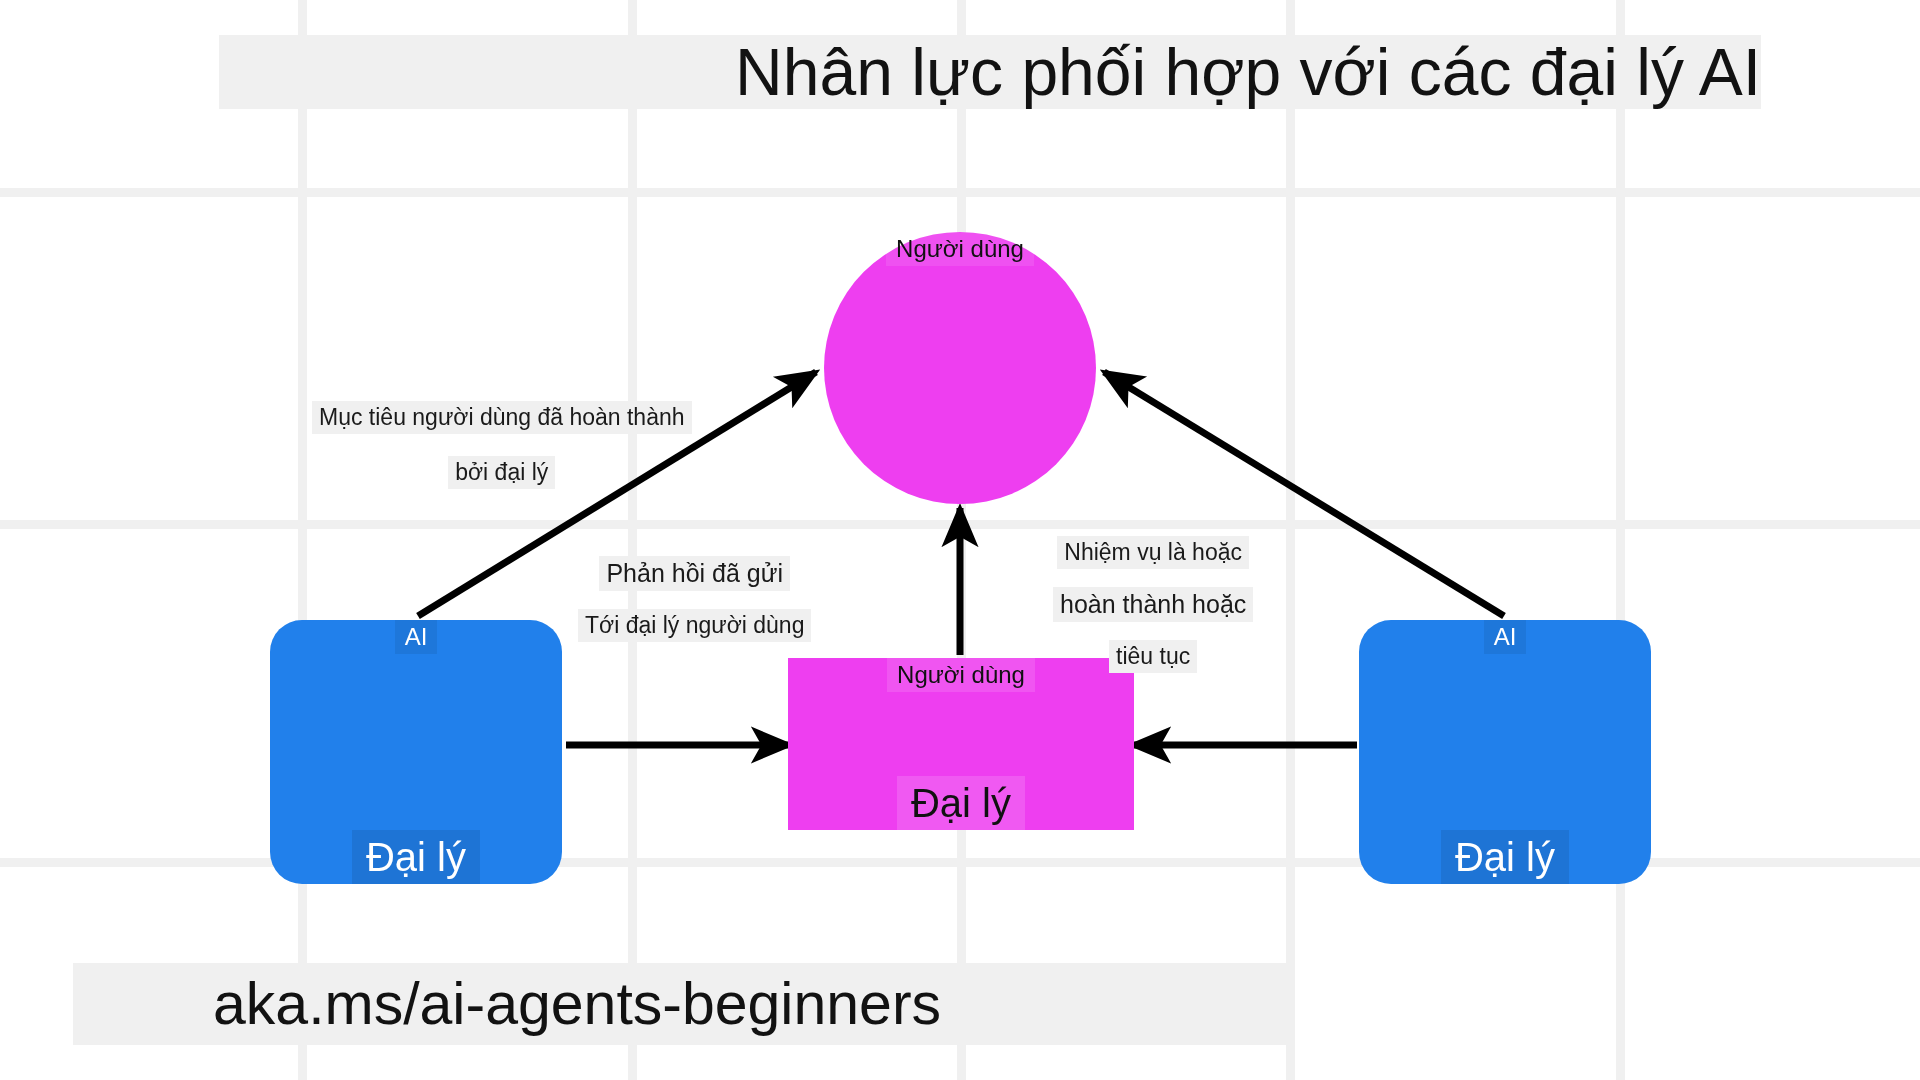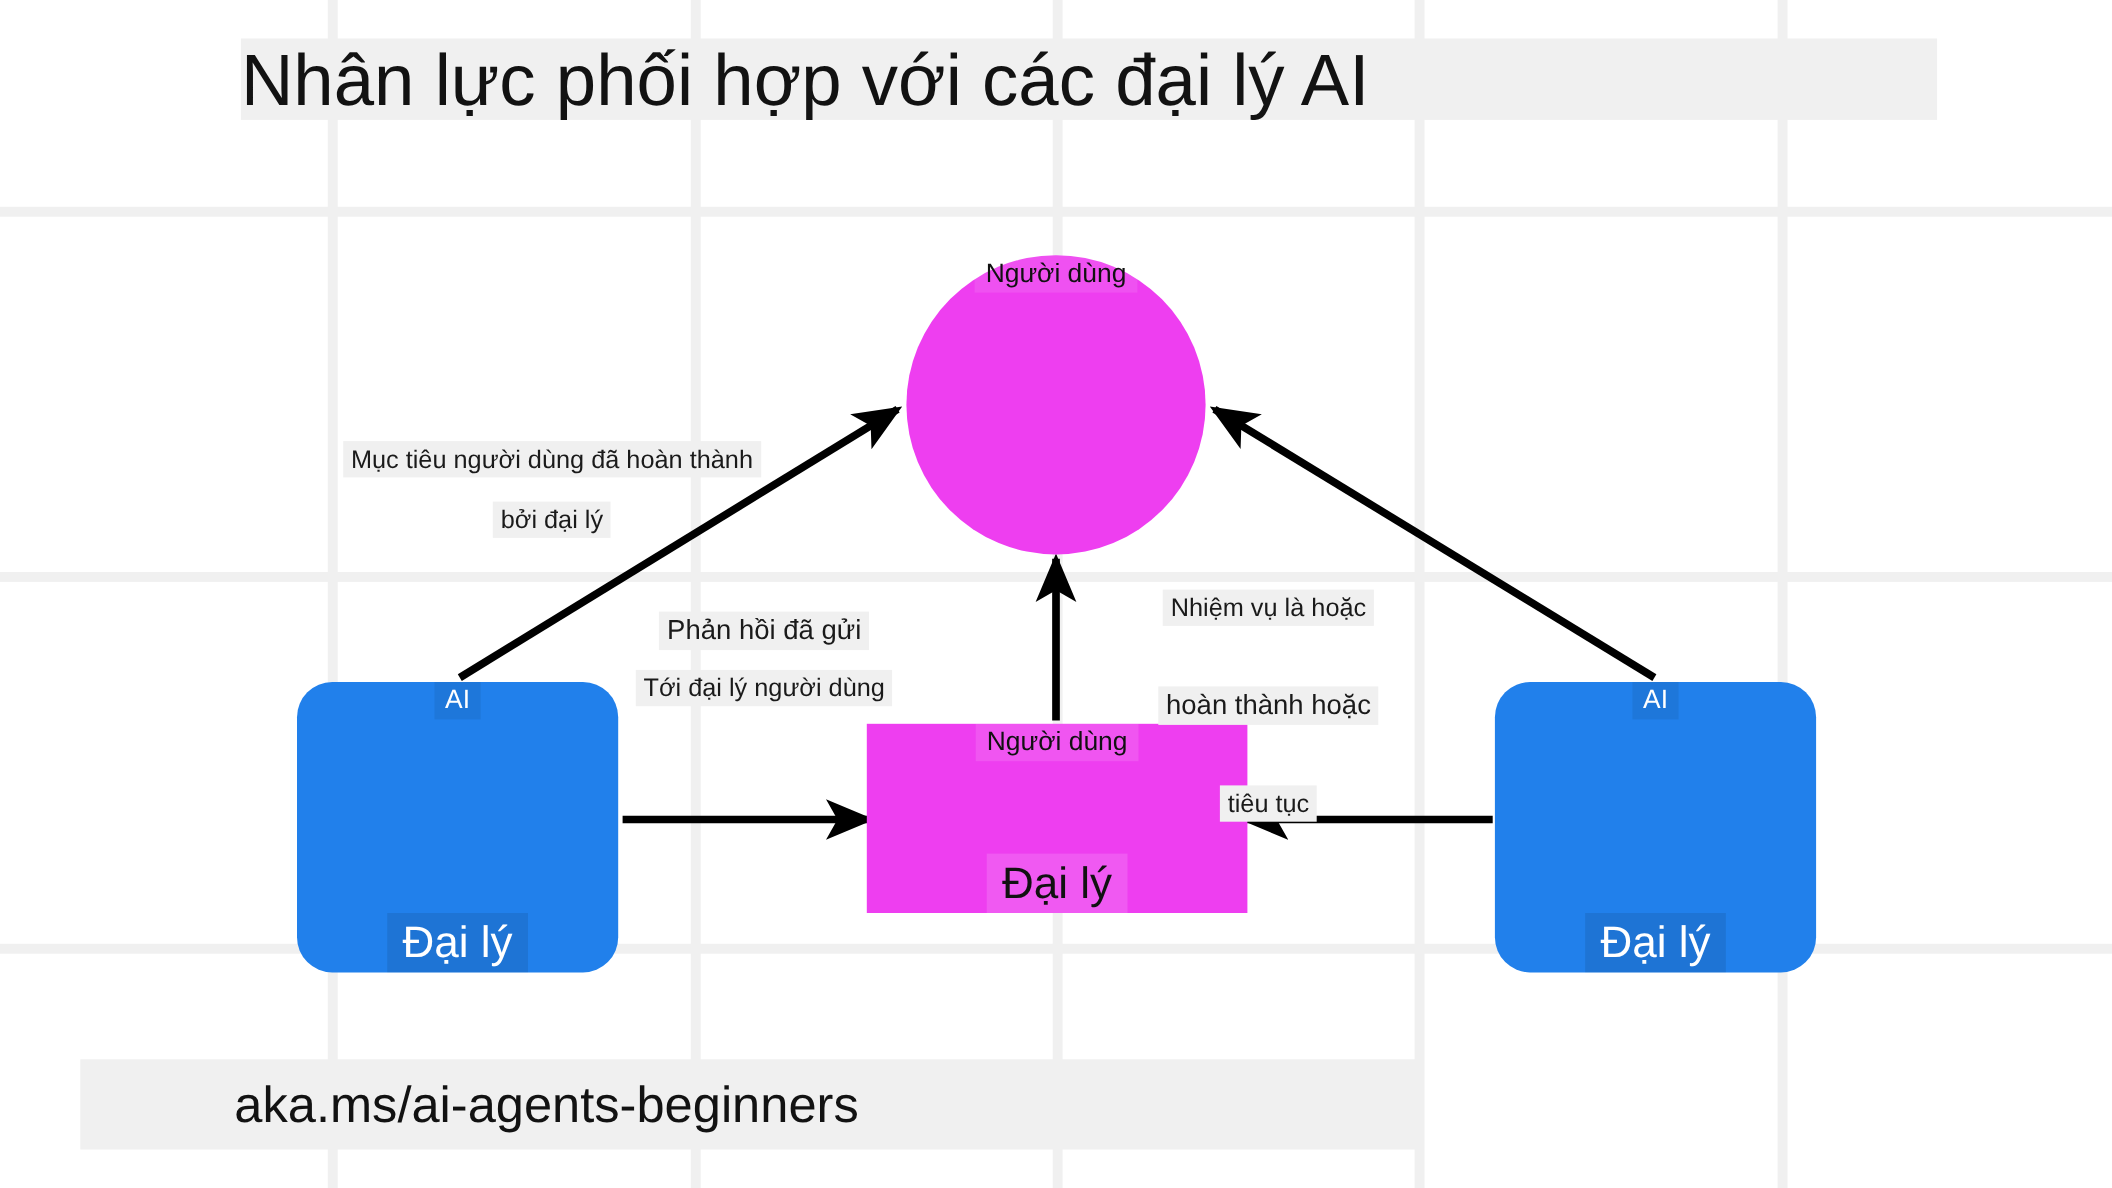--- a/index.html
+++ b/index.html
@@ -145,47 +145,47 @@
     width: fit-content;
   }
 
   #label-goal-completed { left: 312px; top: 368px; align-items: center; margin-top: 33px; }
   #label-goal-completed span + span { margin-top: 22px; }
 
   #label-feedback { left: 578px; top: 556px; align-items: center; }
   #label-feedback span:nth-child(1) { font-size: 25px; }
   #label-feedback span + span { margin-top: 18px; }
 
-  #label-task-status { left: 1053px; top: 536px; align-items: center; gap: 37px; }
+  #label-task-status { left: 1053px; top: 536px; align-items: center; }
   #label-task-status span:nth-child(2) { font-size: 25px; }
   #label-task-status span + span { margin-top: 18px; }
 
   
   .banner {
     position: absolute;
     z-index: 3;
     background: #f0f0f0;
     display: flex;
     align-items: center;
     color: #121212;
   }
   #banner-title {
     left: 219px;
     top: 35px;
     width: 1542px;
     height: 74px;
-    justify-content: flex-start;
+    justify-content: flex-end;
     font-size: 66px;
   }
   #banner-url {
     left: 73px;
     top: 963px;
     width: 1220px;
     height: 82px;
-    font-size: 46px;
+    font-size: 59px;
     padding-left: 140px;
     box-sizing: border-box;
   }
 </style>
 </head>
 <body>
 
 <div id="canvas">
 
   <div id="grid">

